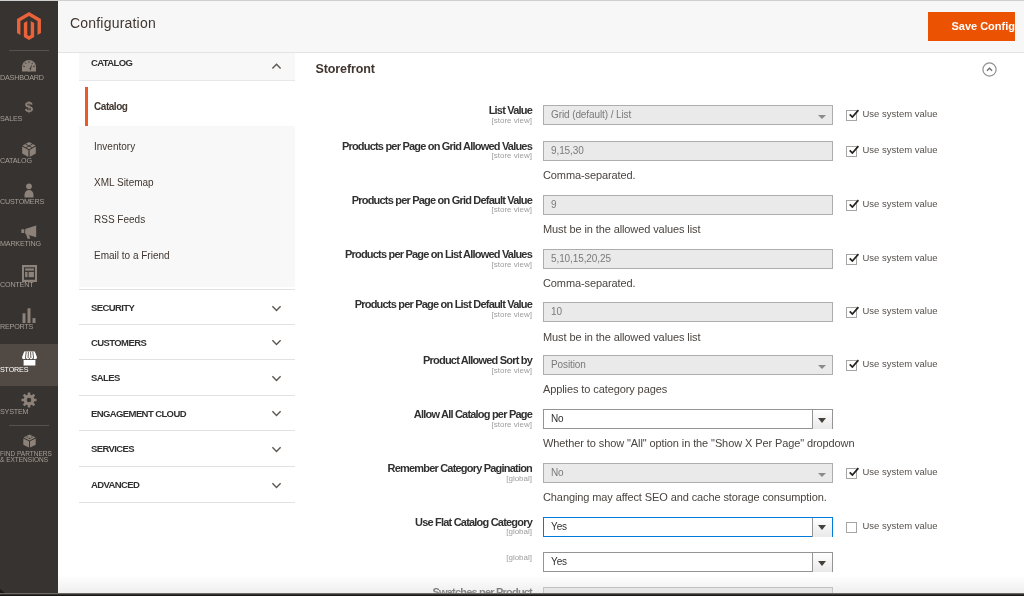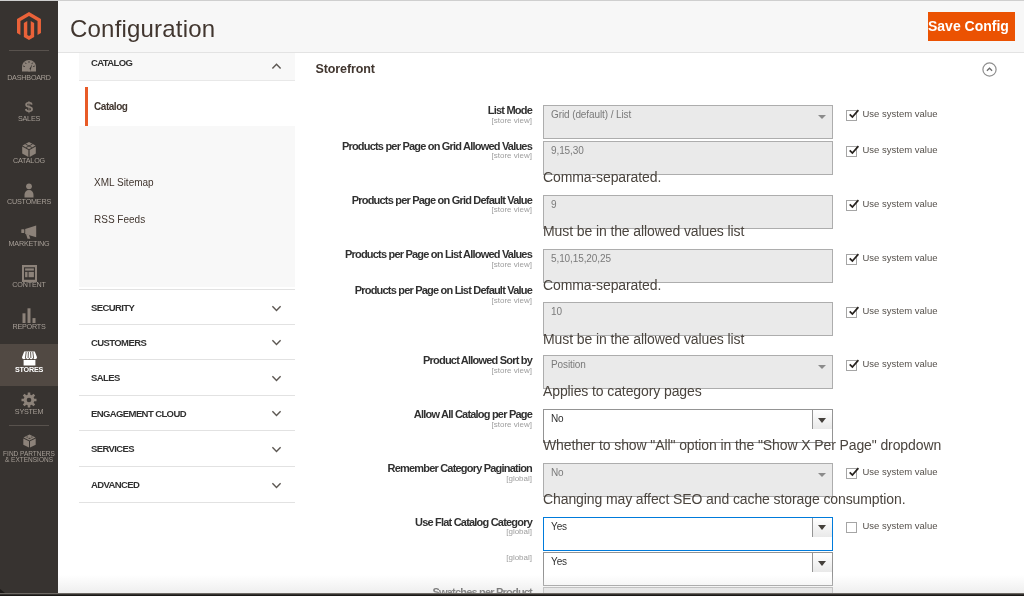--- a/index.html
+++ b/index.html
@@ -2,29 +2,29 @@
 <html><head><meta charset="utf-8">
 <style>
 * { margin:0; padding:0; box-sizing:border-box; }
 html,body { width:1024px; height:596px; overflow:hidden; font-family:"Liberation Sans",sans-serif; background:#ffffff; position:relative; }
 
 #topline { position:absolute; left:0; top:0; width:1024px; height:1px; background:#cfcfcf; z-index:50; }
 
 #sidebar { position:absolute; left:0; top:0; width:58px; height:596px; background:#373330; z-index:10; }
 #logo { position:absolute; left:17px; top:12px; }
 .sep { position:absolute; left:9px; width:40px; height:1px; background:#58524d; }
-.mitem { position:absolute; left:0; width:58px; height:42px; text-align:center; }
+.mitem { position:absolute; left:0; width:58px; height:42px; text-align:left; }
 .mitem.sel { background:#514943; }
 .mico { position:absolute; top:6.5px; left:0; width:58px; height:17px; display:flex; align-items:center; justify-content:center; }
 .mlab { position:absolute; top:22.5px; left:0; width:58px; font-size:7.2px; letter-spacing:-0.2px; color:#a79f97; line-height:8px; }
-.mitem.sel .mlab { color:#ffffff;font-weight:bold; }
+.mitem.sel .mlab { color:#ffffff; }
 
 #header { position:absolute; left:58px; top:0; width:966px; height:53px; background:#f7f7f7; border-bottom:1px solid #e3e3e3; z-index:5; }
-#pagetitle { position:absolute; left:12px; top:15px; font-size:24px; color:#41362f; letter-spacing:0.2px; }
-#savebtn { position:absolute; right:9px; top:12px; width:87px; height:29px; background:#eb5202; color:#ffffff; font-size:14px; font-weight:bold; text-align:left; line-height:29px; }
+#pagetitle { position:absolute; left:12px; top:15px; font-size:14px; color:#41362f; letter-spacing:0.2px; }
+#savebtn { position:absolute; right:9px; top:12px; width:87px; height:29px; background:#eb5202; color:#ffffff; font-size:11px; font-weight:bold; text-align:right; line-height:29px; }
 
 #nav { position:absolute; left:79px; top:52px; width:216px; z-index:4; }
 .nhead { position:absolute; left:0; top:0; width:216px; height:29px; background:#f8f8f8; border-bottom:1px solid #e8e8e8; }
 .nhead span { position:absolute; left:12px; top:4.5px; font-size:9.5px; font-weight:bold; color:#303030; letter-spacing:-0.6px; }
 .nlist { position:absolute; left:0; top:74px; width:216px; height:160.6px; background:#f8f8f8; }
 .ncur { position:absolute; left:0; top:34px; width:216px; height:40px; background:#ffffff; }
 .ncur .bar { position:absolute; left:6px; top:1px; width:2.5px; height:39px; background:#e85b27; }
 .ncur .txt { position:absolute; left:15px; top:15px; font-size:10px; font-weight:bold; color:#41362f; letter-spacing:-0.45px; }
 .nitem { position:absolute; left:15px; width:190px; height:36.4px; font-size:10px; color:#41362f; line-height:36.4px; }
 .nsec { position:absolute; left:0; width:216px; height:35.6px; border-bottom:1px solid #e2e2e2; font-size:9.5px; font-weight:bold; color:#303030; line-height:35.6px; padding-left:12px; letter-spacing:-0.6px; background:#ffffff; }
@@ -32,30 +32,30 @@
 .nhead .chevu { position:absolute; right:13.5px; top:10.5px; }
 
 #content { position:absolute; left:300px; top:52px; width:724px; height:544px; z-index:3; }
 #secthead { position:absolute; left:15.5px; top:10px; font-size:12.5px; font-weight:bold; color:#41362f; letter-spacing:-0.1px; }
 #collapse { position:absolute; left:982px; top:62px; z-index:6; }
 
 .flabel { position:absolute; left:230px; width:302px; text-align:right; z-index:3; }
 .lmain { display:block; font-size:11px; font-weight:bold; color:#303030; letter-spacing:-0.8px; line-height:10px; }
 .lscope { display:block; font-size:8px; color:#9d9d9d; line-height:7px; margin-top:1.5px; }
 .flabel, .field, .fnote, .cbwrap { position:absolute; }
-.field { left:543px; width:290px; height:34px; border:1px solid #adadad; background:#ffffff; }
+.field { left:543px; width:290px; height:20px; border:1px solid #adadad; background:#ffffff; }
 .field.dis { background:#eaeaea; }
 .field.en { border-color:#949494; }
 .field.foc { border-color:#007bdb; }
 .fval { position:absolute; left:7px; top:3px; font-size:10px; color:#303030; letter-spacing:-0.1px; line-height:12px; }
 .gv { color:#7a7a7a; }
 .arr-dis { position:absolute; right:6.5px; top:8.5px; width:0; height:0; border-left:4px solid transparent; border-right:4px solid transparent; border-top:4.5px solid #8b8b8b; }
 .arrbtn { position:absolute; right:0; top:0; width:20px; height:19px; border-left:1px solid #949494; background:linear-gradient(#ffffff,#e9e9e9); }
 .tri { position:absolute; left:5px; top:7.5px; width:0; height:0; border-left:4.5px solid transparent; border-right:4.5px solid transparent; border-top:5px solid #44403b; }
-.fnote { left:543px; font-size:14px; color:#4a443e; letter-spacing:-0.1px; }
+.fnote { left:543px; font-size:11px; color:#4a443e; letter-spacing:-0.1px; }
 .cbwrap { left:846px; height:13px; }
 .cbox { position:absolute; left:0; top:0; width:11px; height:11px; border:1px solid #a5a5a5; background:#ffffff; }
 .ck { position:absolute; left:0.5px; top:-2px; }
 .cblab { position:absolute; left:16.5px; top:-2px; font-size:9.5px; color:#55504b; white-space:nowrap; line-height:12px; }
 
 #botbar { position:absolute; left:0; top:593px; width:1024px; height:3px; background:linear-gradient(#8a857f,#1a1816 65%); z-index:60; }
 #botgrad { position:absolute; left:58px; top:575px; width:966px; height:18px; background:linear-gradient(rgba(238,238,238,0), rgba(225,225,225,0.55)); z-index:55; pointer-events:none; }
 #cornerwedge { position:absolute; left:0; top:589px; width:0; height:0; border-left:5px solid #1c1a18; border-top:4px solid transparent; z-index:61; }
 </style></head>
 <body>
@@ -192,22 +192,24 @@
       <span>CATALOG</span>
       <svg class="chevu" width="11" height="7" viewBox="0 0 11 7">
         <path d="M1.4 5.4 L5.5 1.3 L9.6 5.4" fill="none" stroke="#5c5752" stroke-width="1.4"></path>
       </svg>
     </div>
   <div class="ncur">
       <div class="bar"></div>
       <div class="txt">Catalog</div>
     </div>
   <div class="nlist">
+    <div class="nitem" style="top:3.0px">Inventory</div>
 <div class="nitem" style="top:39.4px">XML Sitemap</div>
 <div class="nitem" style="top:75.8px">RSS Feeds</div>
+<div class="nitem" style="top:112.2px">Email to a Friend</div>
   </div>
   <div class="nsec" style="top:237.0px;border-top:1px solid #e2e2e2;">SECURITY<svg class="chev" width="11" height="7" viewBox="0 0 11 7">
         <path d="M1.4 1.3 L5.5 5.4 L9.6 1.3" fill="none" stroke="#5c5752" stroke-width="1.4"></path>
       </svg></div>
 <div class="nsec" style="top:272.6px;">CUSTOMERS<svg class="chev" width="11" height="7" viewBox="0 0 11 7">
         <path d="M1.4 1.3 L5.5 5.4 L9.6 1.3" fill="none" stroke="#5c5752" stroke-width="1.4"></path>
       </svg></div>
 <div class="nsec" style="top:308.20000000000005px;">SALES<svg class="chev" width="11" height="7" viewBox="0 0 11 7">
         <path d="M1.4 1.3 L5.5 5.4 L9.6 1.3" fill="none" stroke="#5c5752" stroke-width="1.4"></path>
       </svg></div>
@@ -223,21 +225,21 @@
 </div>
 <div id="collapse"><svg width="15" height="15" viewBox="0 0 15 15">
       <circle cx="7.5" cy="7.5" r="6.6" fill="none" stroke="#8f8f8f" stroke-width="1.2"></circle>
       <path d="M4.9 8.8 L7.5 6.2 L10.1 8.8" fill="none" stroke="#6b6b6b" stroke-width="1.25"></path>
     </svg></div>
 <div id="content">
   <div id="secthead">Storefront</div>
 </div>
 <div id="form" style="position:absolute;left:0;top:0;width:1024px;height:596px;z-index:3;pointer-events:none">
 <div class="flabel" style="top:105.4px">
-      <div class="lmain">List Mode</div>
+      <div class="lmain">List Value</div>
       <div class="lscope">[store view]</div>
     </div>
 <div class="field sel dis" style="top:105.0px">
       <span class="fval gv">Grid (default) / List</span>
       <span class="arr-dis"></span>
     </div>
 <div class="cbwrap" style="top:110.0px">
       <span class="cbox">
         <svg class="ck" width="12" height="11" viewBox="0 0 12 11">
           <path d="M1.7 5.3 L4.4 8.1 L10.4 1.1" fill="none" stroke="#26221e" stroke-width="1.7"></path>
@@ -286,21 +288,21 @@
     </div>
 <div class="fnote" style="top:276.9px">Comma-separated.</div>
 <div class="cbwrap" style="top:253.7px">
       <span class="cbox">
         <svg class="ck" width="12" height="11" viewBox="0 0 12 11">
           <path d="M1.7 5.3 L4.4 8.1 L10.4 1.1" fill="none" stroke="#26221e" stroke-width="1.7"></path>
         </svg>
       </span>
       <span class="cblab">Use system value</span>
     </div>
-<div class="flabel" style="top:285px">
+<div class="flabel" style="top:299px">
       <div class="lmain">Products per Page on List Default Value</div>
       <div class="lscope">[store view]</div>
     </div>
 <div class="field dis" style="top:302.3px">
       <span class="fval gv">10</span>
     </div>
 <div class="fnote" style="top:330.5px">Must be in the allowed values list</div>
 <div class="cbwrap" style="top:307.3px">
       <span class="cbox">
         <svg class="ck" width="12" height="11" viewBox="0 0 12 11">

